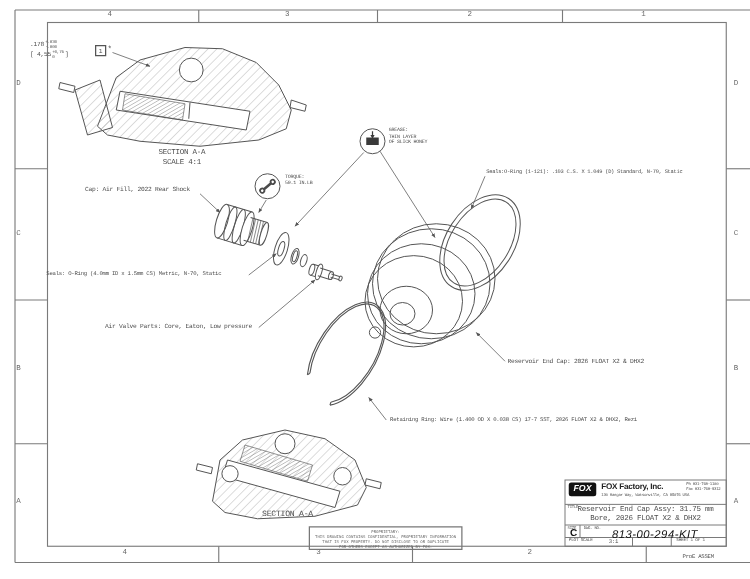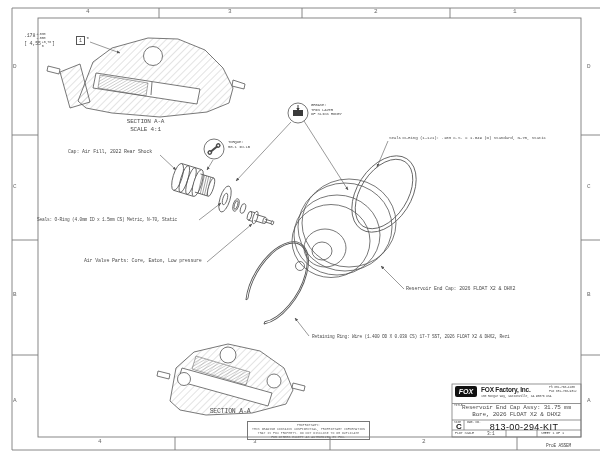--- a/index.html
+++ b/index.html
@@ -252,19 +252,19 @@
   <div class="lbl tb-company f65" style="left:481px;top:386px;">FOX Factory, Inc.</div>
   <div class="lbl f3" style="left:481px;top:394.5px;">130 Hangar Way, Watsonville, CA 95076 USA</div>
   <div class="lbl f3" style="left:549px;top:386px;">Ph 831-768-1100</div>
   <div class="lbl f3" style="left:549px;top:390px;">Fax 831-768-9312</div>
   <div class="lbl f3" style="left:454px;top:404px;">TITLE</div>
   <div class="lbl f6 ctr" style="left:452px;top:405px;width:129px;">Reservoir End Cap Assy: 31.75 mm</div>
   <div class="lbl f6 ctr" style="left:452px;top:412px;width:129px;">Bore, 2026 FLOAT X2 &amp; DHX2</div>
   <div class="lbl f3" style="left:454px;top:420.5px;">SIZE</div>
   <div class="lbl tb-num" style="left:456px;top:422px;font-size:8px;font-weight:bold;">C</div>
   <div class="lbl f3" style="left:467px;top:420.5px;">DWG. NO.</div>
-  <div class="lbl tb-num ctr" style="left:470px;top:421.5px;width:108px;font-size:9px;">813-00-294-KIT</div>
+  <div class="lbl tb-num ctr" style="left:470px;top:421.5px;width:108px;font-size:9px;font-style:italic;">813-00-294-KIT</div>
   <div class="lbl f35" style="left:455px;top:431px;">PLOT SCALE</div>
   <div class="lbl f45" style="left:487px;top:430.5px;">3:1</div>
   <div class="lbl f35" style="left:541px;top:431px;">SHEET 1 OF 1</div>
   <div class="lbl f45" style="left:546px;top:442.5px;">ProE ASSEM</div>
 
 </div>
 
 </body></html>

